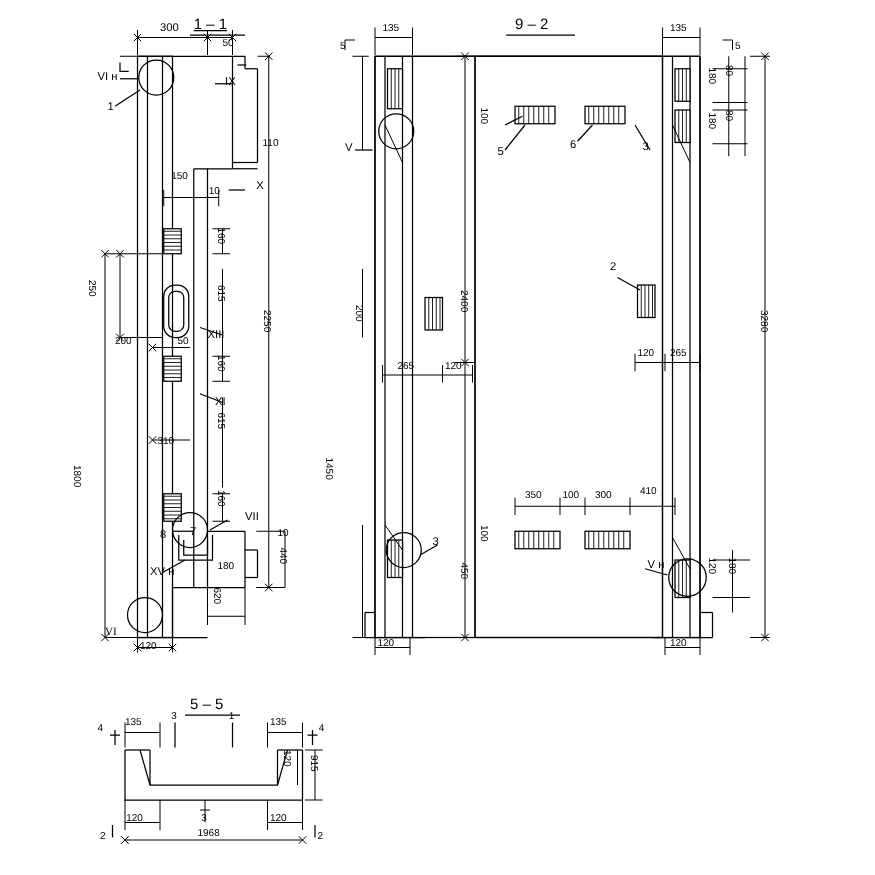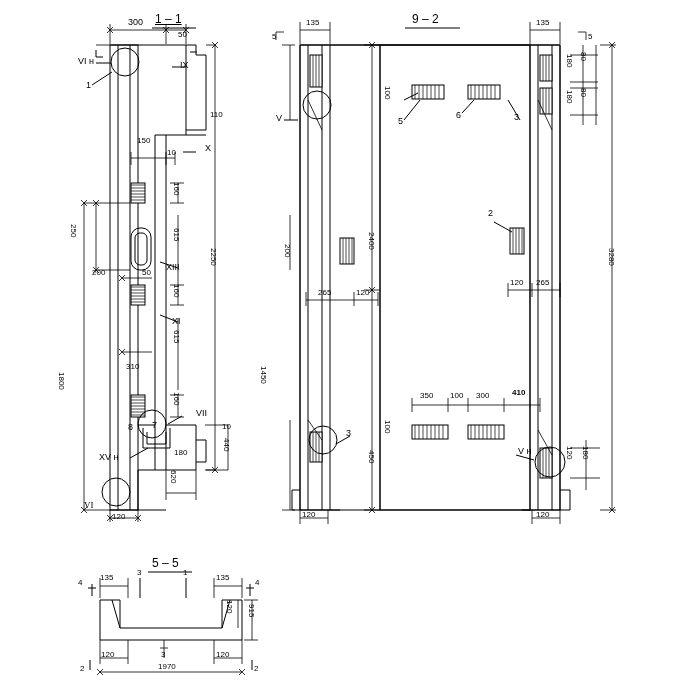--- a/index.html
+++ b/index.html
@@ -431,26 +431,26 @@
 <div class="lbl sm" style="left:137px;top:136px;">150</div>
 <div class="lbl sm" style="left:167px;top:148px;">10</div>
 <div class="lbl sm rot" style="left:181px;top:182px;transform:rotate(90deg);">160</div>
 <div class="lbl sm rot" data="" style="left:181px;top:228px;transform:rotate(90deg);">615</div>
 <div class="lbl sm rot" style="left:181px;top:284px;transform:rotate(90deg);">160</div>
 <div class="lbl sm rot" style="left:181px;top:330px;transform:rotate(90deg);">615</div>
 <div class="lbl sm rot" style="left:181px;top:392px;transform:rotate(90deg);">160</div>
 <div class="lbl sm" style="left:222px;top:422px;">10</div>
 <div class="lbl sm" style="left:174px;top:448px;">180</div>
 <div class="lbl sm" style="left:142px;top:268px;">50</div>
-<div class="lbl sm" style="left:126px;top:362px;">310</div>
+<div class="lbl sm" style="left:126px;top:348px;">310</div>
 <div class="lbl sm" style="left:92px;top:268px;">200</div>
 <div class="lbl" style="left:166px;top:262px;">XIII</div>
 <div class="lbl" style="left:172px;top:316px;">XI</div>
 <div class="lbl" style="left:196px;top:408px;">VII</div>
-<div class="lbl" style="left:99px;top:452px;text-align:right;">XV н</div>
+<div class="lbl" style="left:120px;top:452px;text-align:right;">XV н</div>
 <div class="lbl" style="left:84px;top:500px;font-family:Liberation Serif, serif;">VI</div>
 <div class="lbl" style="left:152px;top:420px;">7</div>
 <div class="lbl" style="left:128px;top:422px;">8</div>
 <div class="lbl sm rot" style="left:218px;top:248px;transform:rotate(90deg);">2250</div>
 <div class="lbl sm rot" style="left:231px;top:438px;transform:rotate(90deg);">440</div>
 <div class="lbl sm rot" style="left:178px;top:470px;transform:rotate(90deg);">620</div>
 <div class="lbl sm rot" style="left:78px;top:224px;transform:rotate(90deg);">250</div>
 <div class="lbl sm rot" style="left:66px;top:372px;transform:rotate(90deg);">1800</div>
 <div class="lbl sm" style="left:112px;top:512px;">120</div>
 
@@ -479,33 +479,33 @@
 <div class="lbl sm rot" style="left:588px;top:88px;transform:rotate(90deg);">80</div>
 <div class="lbl sm rot" style="left:574px;top:446px;transform:rotate(90deg);">120</div>
 <div class="lbl sm rot" style="left:590px;top:446px;transform:rotate(90deg);">180</div>
 <div class="lbl sm" style="left:318px;top:288px;">265</div>
 <div class="lbl sm" style="left:356px;top:288px;">120</div>
 <div class="lbl sm" style="left:510px;top:278px;">120</div>
 <div class="lbl sm" style="left:536px;top:278px;">265</div>
 <div class="lbl sm" style="left:420px;top:391px;">350</div>
 <div class="lbl sm" style="left:450px;top:391px;">100</div>
 <div class="lbl sm" style="left:476px;top:391px;">300</div>
-<div class="lbl sm" style="left:512px;top:388px;font-weight:bold;">410</div>
+<div class="lbl sm" style="left:512px;top:388px;">410</div>
 <div class="lbl sm" style="left:302px;top:510px;">120</div>
 <div class="lbl sm" style="left:536px;top:510px;">120</div>
 
 <div class="lbl big" style="left:152px;top:556px;">5 – 5</div>
 <div class="lbl sm" style="left:78px;top:578px;">4</div>
 <div class="lbl sm" style="left:100px;top:573px;">135</div>
 <div class="lbl sm" style="left:137px;top:568px;">3</div>
 <div class="lbl sm" style="left:183px;top:568px;">1</div>
 <div class="lbl sm" style="left:216px;top:573px;">135</div>
 <div class="lbl sm" style="left:255px;top:578px;">4</div>
 <div class="lbl sm rot" style="left:234px;top:600px;transform:rotate(90deg);">120</div>
 <div class="lbl sm rot" style="left:256px;top:604px;transform:rotate(90deg);">915</div>
 <div class="lbl sm" style="left:101px;top:650px;">120</div>
 <div class="lbl sm" style="left:161px;top:650px;">3</div>
 <div class="lbl sm" style="left:216px;top:650px;">120</div>
-<div class="lbl sm" style="left:158px;top:662px;">1970</div>
+<div class="lbl sm" style="left:158px;top:662px;">1968</div>
 <div class="lbl sm" style="left:80px;top:664px;">2</div>
 <div class="lbl sm" style="left:254px;top:664px;">2</div>
 
 </div>
 
 </body></html>

